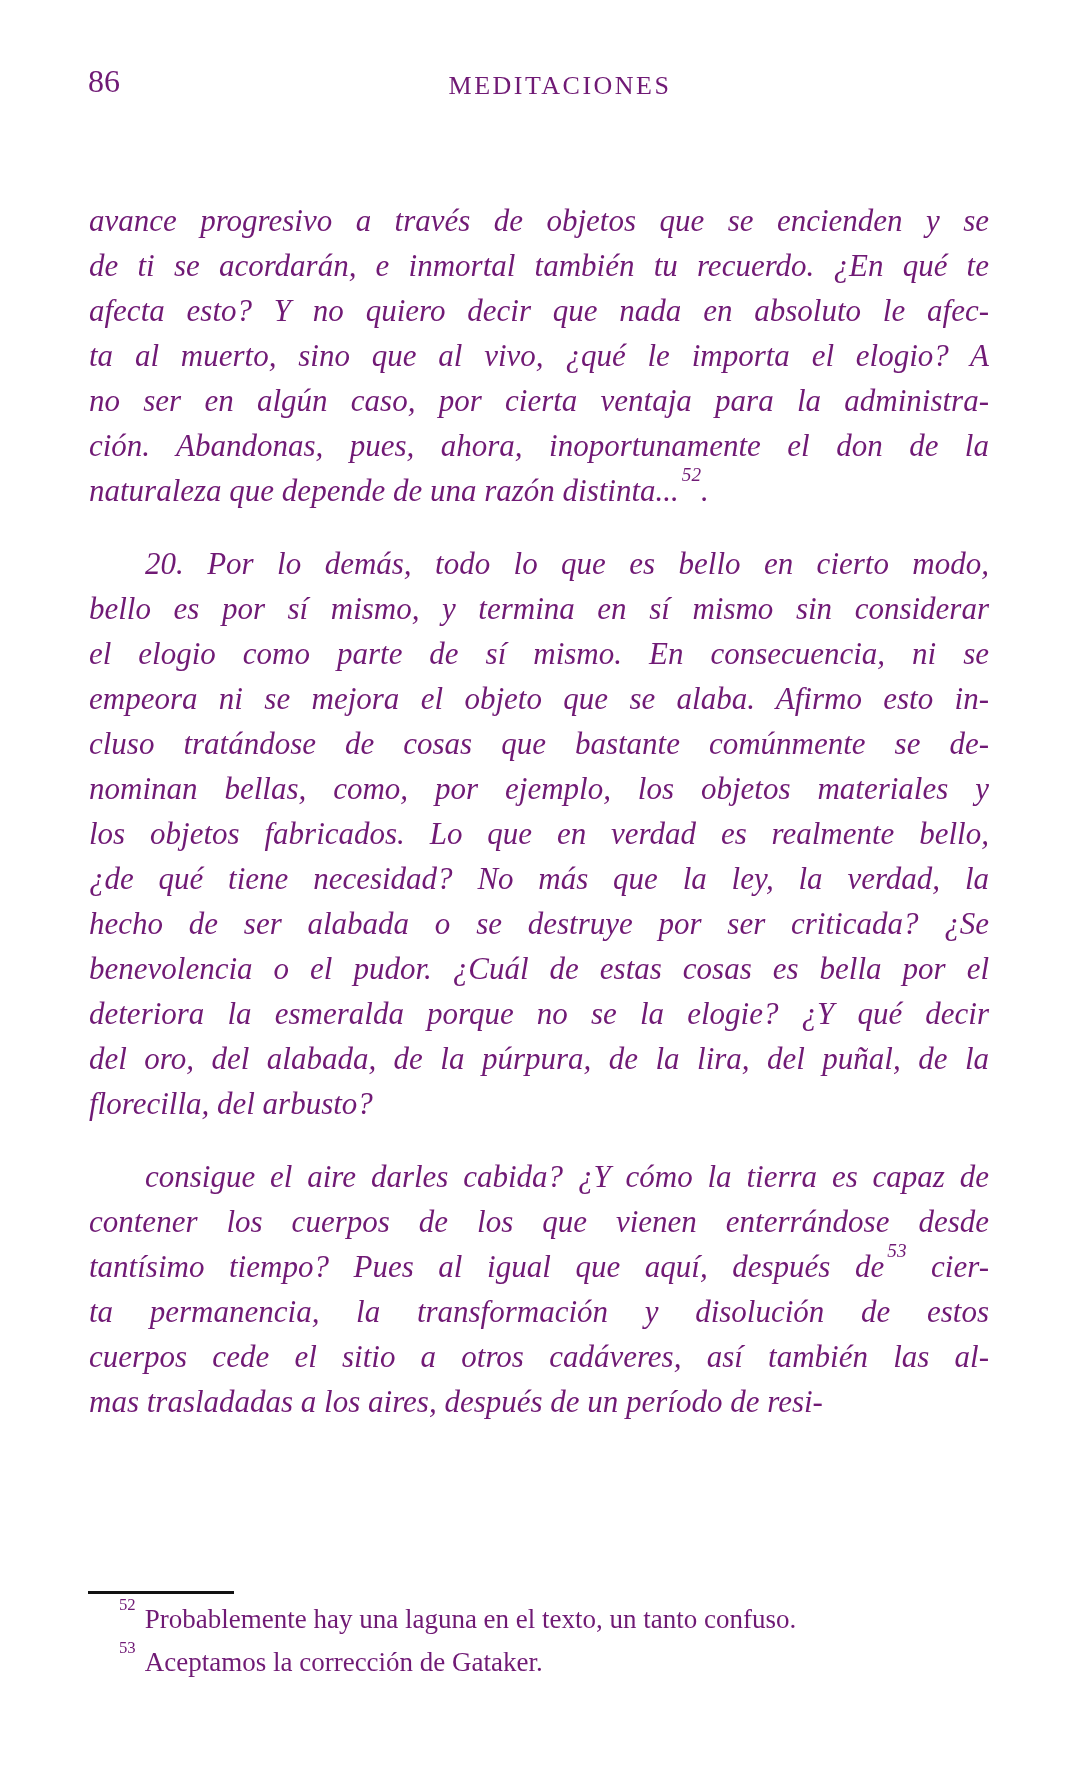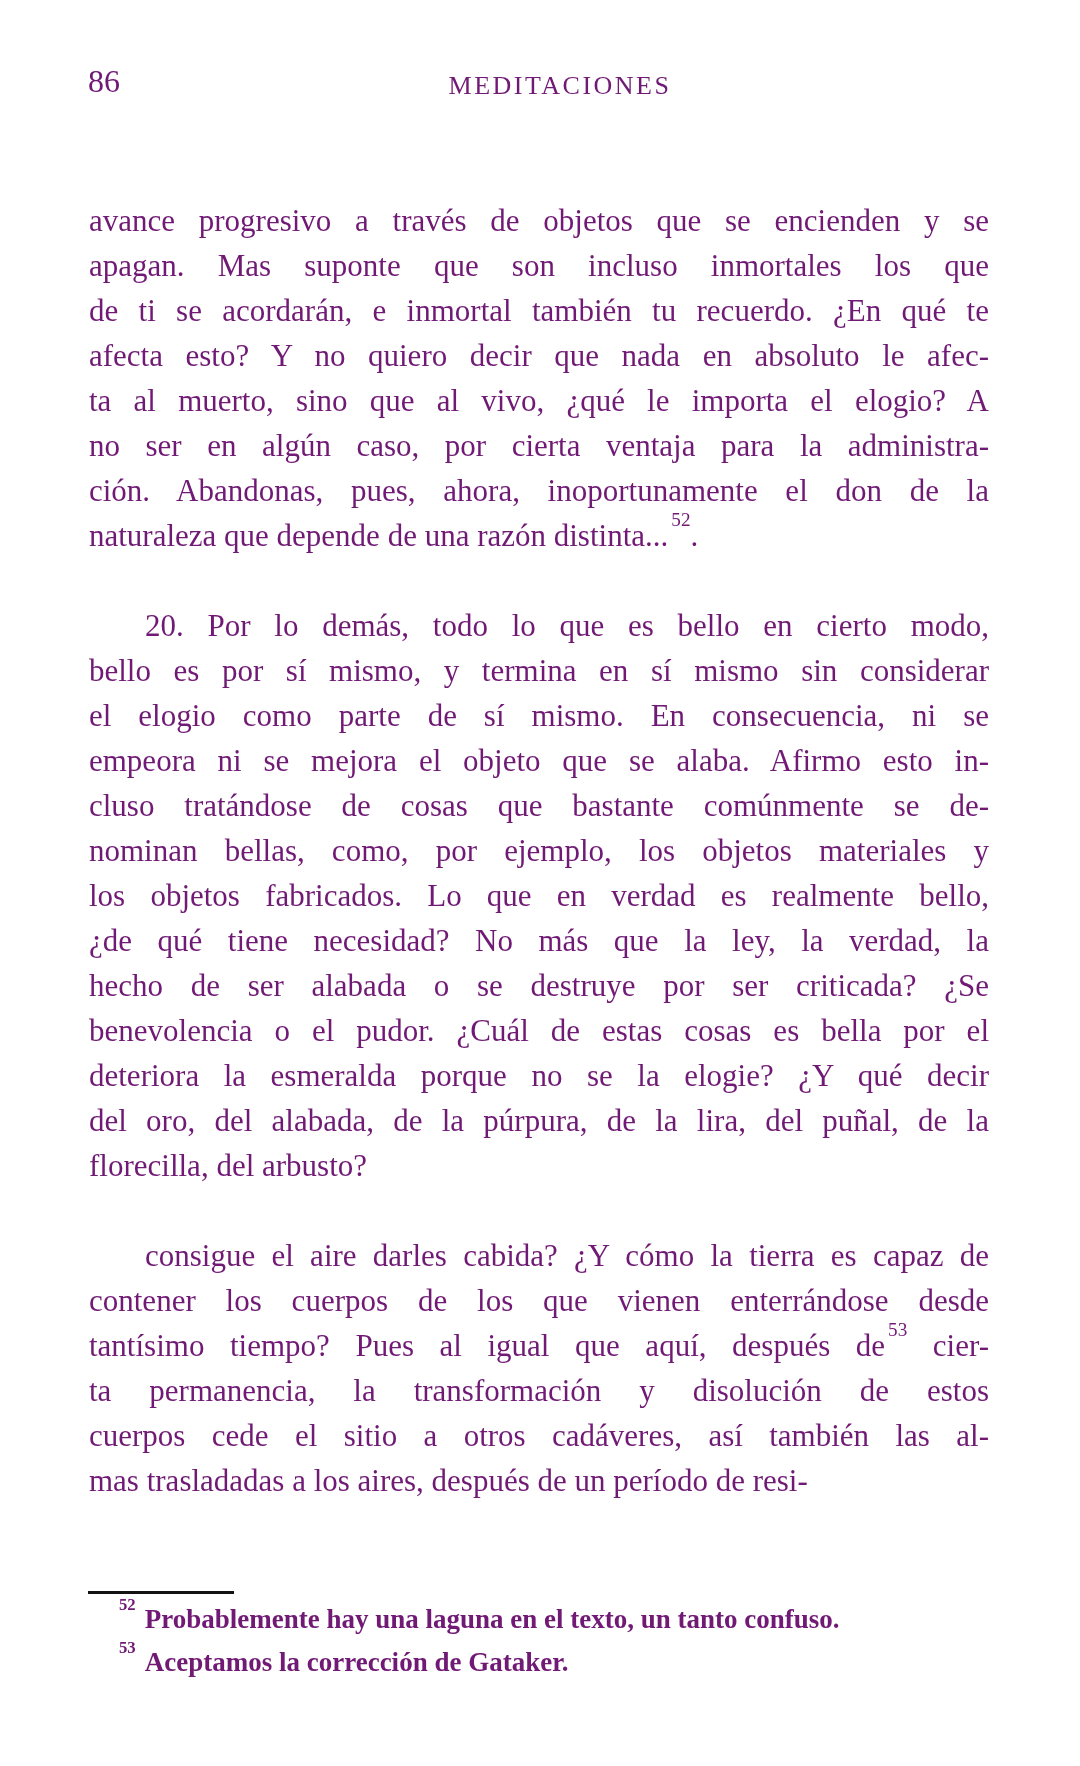--- a/index.html
+++ b/index.html
@@ -28,23 +28,24 @@
     font-size: 26px;
     line-height: 28px;
     letter-spacing: 2.5px;
     padding-left: 20px;
   }
   .body-text {
     position: absolute;
     left: 89px;
     top: 198px;
     width: 900px;
+    font-style: italic;
   }
   .paragraph { margin: 0; }
-  .paragraph + .paragraph { margin-top: 45px; }
+  .paragraph + .paragraph { margin-top: 28px; }
   .line {
     font-size: 31px;
     line-height: 45px;
     text-align: justify;
     text-align-last: justify;
   }
   .line.last { text-align-last: left; }
   .para-indent .line:first-child { text-indent: 56px; }
   sup.fnref {
     font-size: 0.62em;
@@ -59,21 +60,20 @@
     top: 1591px;
     width: 146px;
     height: 3px;
     background: #121212;
   }
   .footnotes {
     position: absolute;
     left: 89px;
     top: 1598px;
     width: 900px;
-    font-weight: bold;
   }
   .footnote {
     font-size: 27px;
     line-height: 43px;
     text-indent: 30px;
   }
   .footnote sup.fnmark {
     font-size: 0.62em;
     line-height: 0;
     position: relative;
@@ -84,21 +84,20 @@
 </head>
 <body>
 
 <div class="page">
   <span class="pagenum">86</span>
   <span class="running">MEDITACIONES</span>
 
   <div class="body-text" id="body-text">
       <div class="paragraph">
         <div class="line">avance progresivo a través de objetos que se encienden y se</div>
-        <div class="line">apagan. Mas suponte que son incluso inmortales los que</div>
         <div class="line">de ti se acordarán, e inmortal también tu recuerdo. ¿En qué te</div>
         <div class="line">afecta esto? Y no quiero decir que nada en absoluto le afec-</div>
         <div class="line">ta al muerto, sino que al vivo, ¿qué le importa el elogio? A</div>
         <div class="line">no ser en algún caso, por cierta ventaja para la administra-</div>
         <div class="line">ción. Abandonas, pues, ahora, inoportunamente el don de la</div>
         <div class="line last">naturaleza que depende de una razón distinta...<sup class="fnref">52</sup>.</div>
       </div>
       <div class="paragraph para-indent">
         <div class="line">20. Por lo demás, todo lo que es bello en cierto modo,</div>
         <div class="line">bello es por sí mismo, y termina en sí mismo sin considerar</div>

